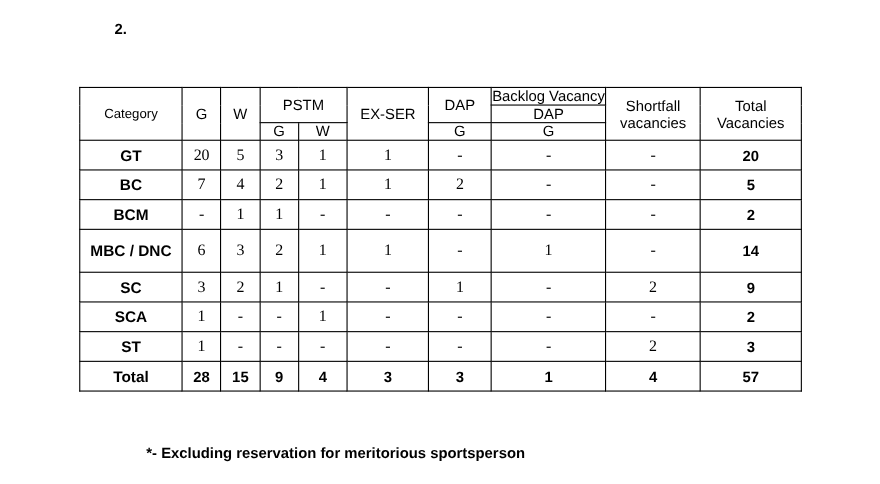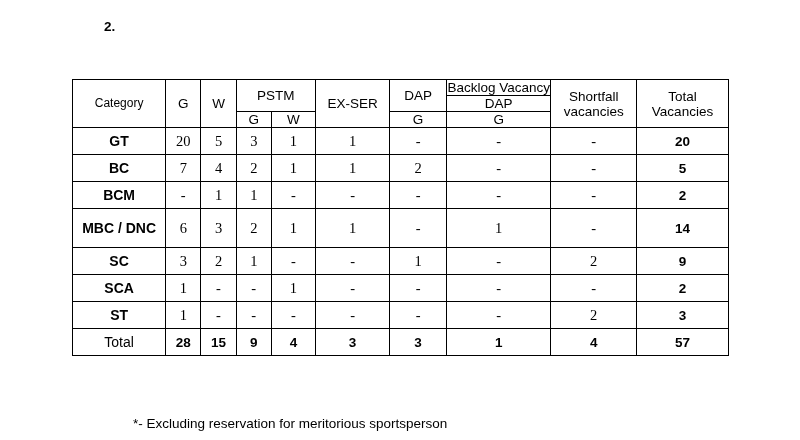--- a/index.html
+++ b/index.html
@@ -94,32 +94,32 @@
     font-size: 13.5px;
     font-weight: bold;
   }
   tr.total-row td.num {
     font-family: "Liberation Sans", sans-serif;
     font-size: 13.5px;
     font-weight: bold;
     text-align: center;
   }
   tr.total-row td.rowlabel {
-    font-weight: normal;
+    font-weight: bold;
   }
   .r-normal td { height: 26px; }
   .r-tall td { height: 38px; }
 
   
   .footnote {
     position: absolute;
     left: 133px;
-    top: 416px;
-    font-size: 13.5px;
-    font-weight: normal;
+    top: 404px;
+    font-size: 13.5px;
+    font-weight: bold;
     white-space: nowrap;
   }
 </style>
 </head>
 <body>
 
 <div class="heading-block">
   <div class="heading-line-1">
     <span class="list-number">2.</span>
   </div>

